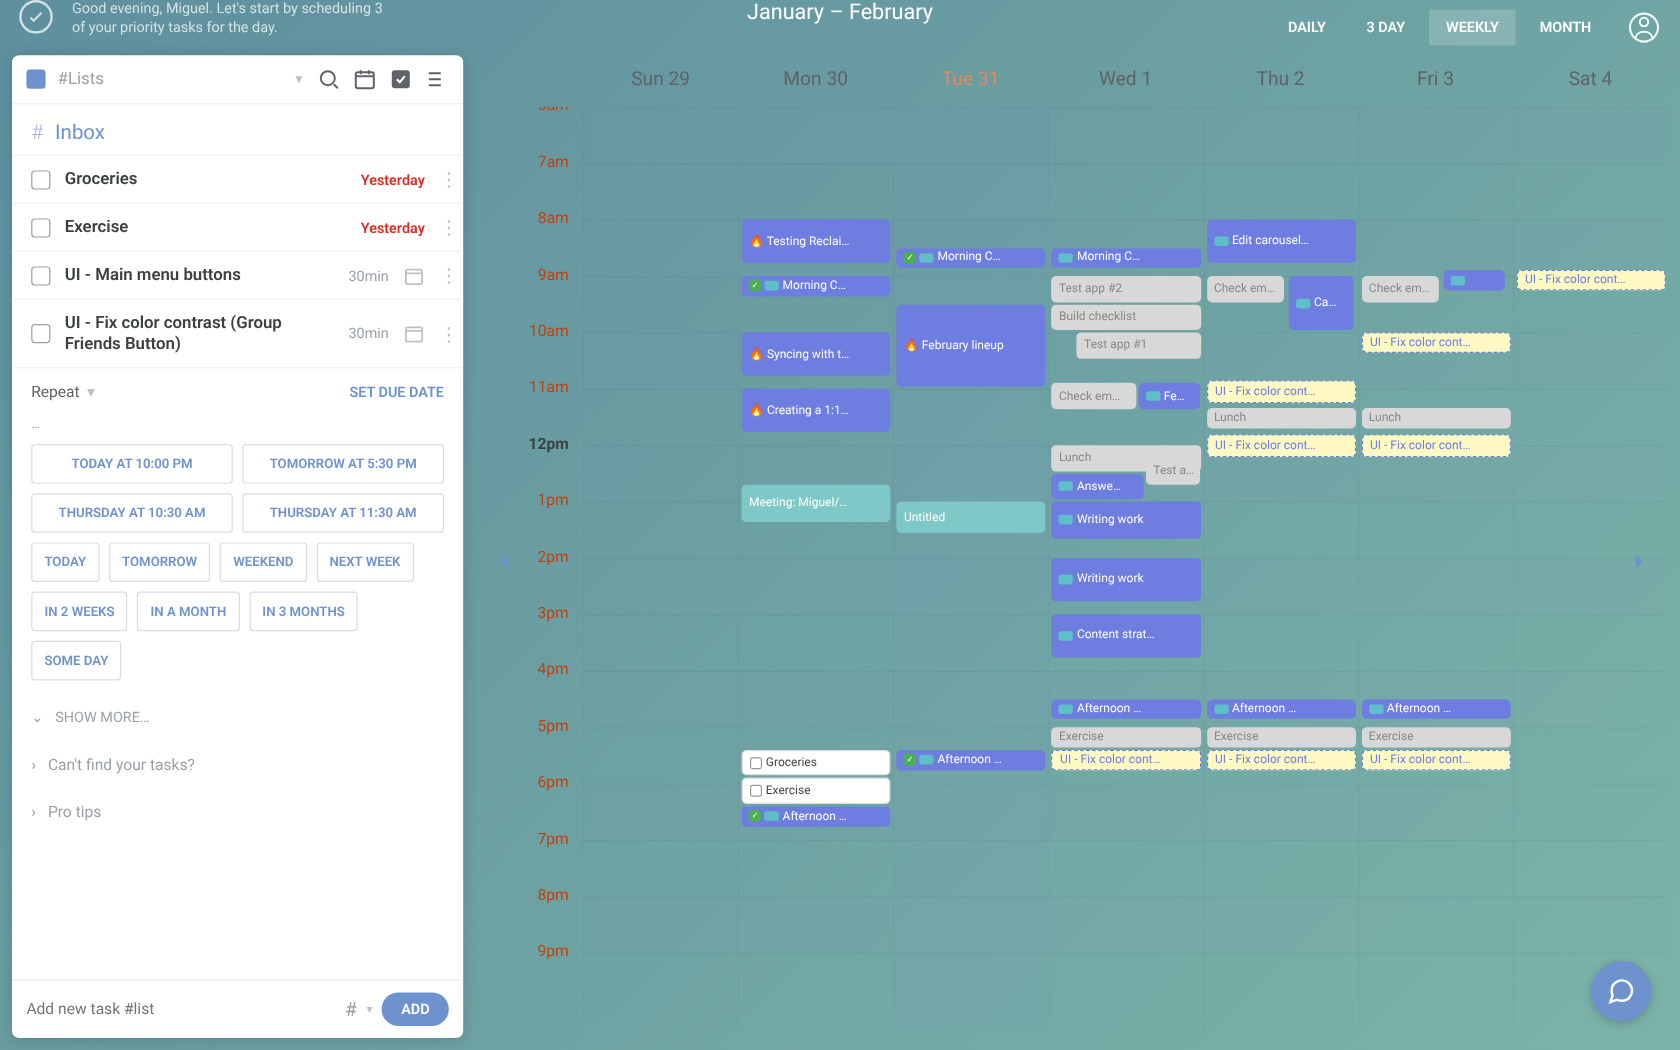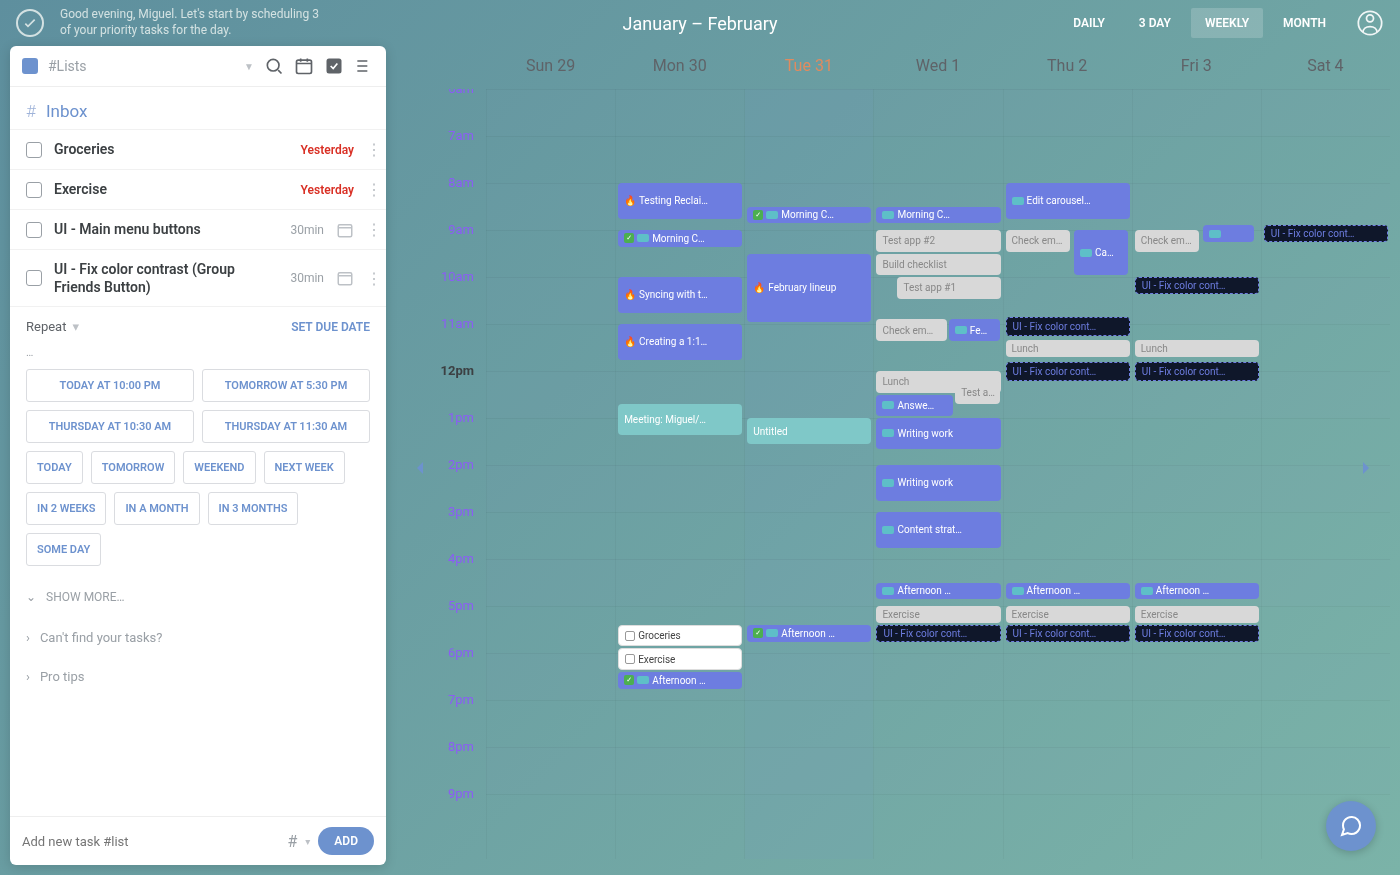--- a/index.html
+++ b/index.html
@@ -1,19 +1,19 @@
 <!DOCTYPE html>
 <html><head>
 <meta charset="utf-8">
 <style>
 * { margin: 0; padding: 0; box-sizing: border-box; font-family: -apple-system, BlinkMacSystemFont, "Segoe UI", Roboto, sans-serif; }
 body { background: linear-gradient(135deg, #5e8f9e 0%, #7bb3a8 100%); width: 1400px; height: 875px; overflow: hidden; position: relative; }
 
 
-.header { height: 46px; display: flex; align-items: center; padding: 0 16px; color: #e8f0ee; }
+.header { height: 46px; display: flex; padding: 0 16px; color: #e8f0ee; }
 .logo { width: 28px; height: 28px; border: 2px solid #e8f0ee; border-radius: 50%; display: flex; align-items: center; justify-content: center; margin-right: 16px; opacity: 0.85; }
 .logo svg { width: 16px; height: 16px; }
 .greeting { font-size: 12px; opacity: 0.85; max-width: 260px; line-height: 1.3; }
 .title-center { position: absolute; left: 50%; transform: translateX(-50%); font-size: 18px; font-weight: 400; color: #fff; }
 .header-right { margin-left: auto; display: flex; align-items: center; gap: 6px; }
 .view-btn { padding: 8px 14px; font-size: 12px; font-weight: 600; color: #fff; cursor: pointer; border-radius: 2px; }
 .view-btn.active { background: rgba(255,255,255,0.18); }
 .profile-icon { width: 28px; height: 28px; margin-left: 10px; opacity: 0.9; }
 
 
@@ -62,35 +62,35 @@
 .day-headers { display: flex; padding-left: 90px; }
 .day-header { flex: 1; text-align: center; padding: 10px 0 14px; font-size: 16px; color: #5f6368; }
 .day-header.today { color: #e08b5f; }
 
 .nav-arrow { position: absolute; top: 50%; width: 24px; height: 24px; color: #6d92ce; cursor: pointer; z-index: 5; }
 .nav-arrow.left { left: 12px; }
 .nav-arrow.right { right: 12px; }
 
 .grid { position: relative; height: 770px; overflow: hidden; display: flex; }
 .time-col { width: 90px; flex-shrink: 0; }
-.time-slot { height: 47px; text-align: right; padding-right: 12px; font-size: 13px; color: #8b5cf6; position: relative; top: -8px; }
+.time-slot { height: 47px; text-align: right; padding-right: 12px; font-size: 13px; color: #c2410c; position: relative; top: -8px; }
 .time-slot.now { font-weight: 700; color: #3c4043; }
 
 .days-grid { flex: 1; display: flex; position: relative; }
 .day-col { flex: 1; position: relative; border-left: 1px solid rgba(0,0,0,0.03); }
 .day-col.today-col::before { content: ''; position: absolute; inset: 0; top: -47px; background: rgba(120,150,200,0.08); }
 .hour-lines { position: absolute; inset: 0; pointer-events: none; }
 .hour-line { height: 47px; border-top: 1px solid rgba(0,0,0,0.04); }
 .hour-line:nth-child(odd) { background: rgba(130,160,200,0.05); }
 
 .event { position: absolute; left: 2px; right: 2px; border-radius: 4px; padding: 3px 6px; font-size: 10px; color: #fff; overflow: hidden; white-space: nowrap; text-overflow: ellipsis; cursor: pointer; display: flex; align-items: center; gap: 3px; }
 .event.purple { background: #6d7de0; }
 .event.teal { background: #7fc8c8; color: #fff; }
 .event.gray { background: #d8d8d8; color: #888; }
-.event.dashed { background: #0f172a; border: 1px dashed #6d7de0; color: #6d7de0; }
+.event.dashed { background: #fef9c3; border: 1px dashed #6d7de0; color: #6d7de0; }
 .event.white { background: #fff; border: 1px solid #ddd; color: #444; }
 .event .mini-check { width: 10px; height: 10px; background: #4caf50; border-radius: 2px; display: inline-flex; align-items: center; justify-content: center; font-size: 7px; color: #fff; flex-shrink: 0; }
 .event .mini-badge { width: 12px; height: 8px; background: #5ebfc8; border-radius: 2px; flex-shrink: 0; }
 .event .mini-checkbox { width: 10px; height: 10px; border: 1px solid #999; border-radius: 2px; flex-shrink: 0; }
 
 .chat-fab { position: absolute; bottom: 24px; right: 24px; width: 50px; height: 50px; background: #6d92ce; border-radius: 50%; display: flex; align-items: center; justify-content: center; color: #fff; cursor: pointer; box-shadow: 0 2px 8px rgba(0,0,0,0.2); }
 
 svg { width: 100%; height: 100%; }
 </style>
 </head>

